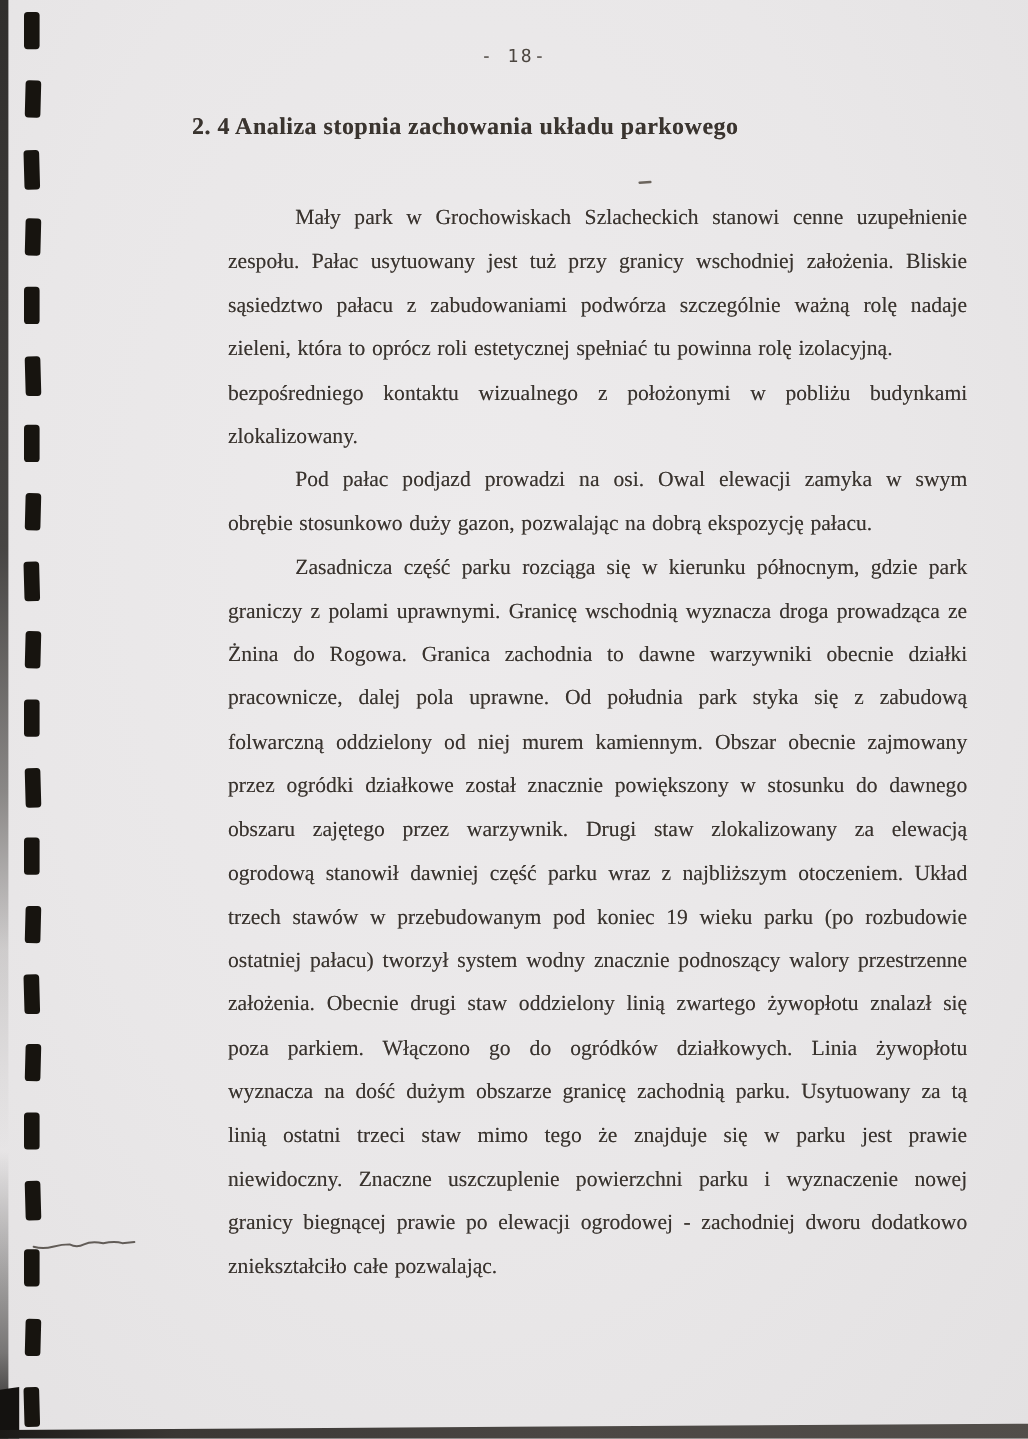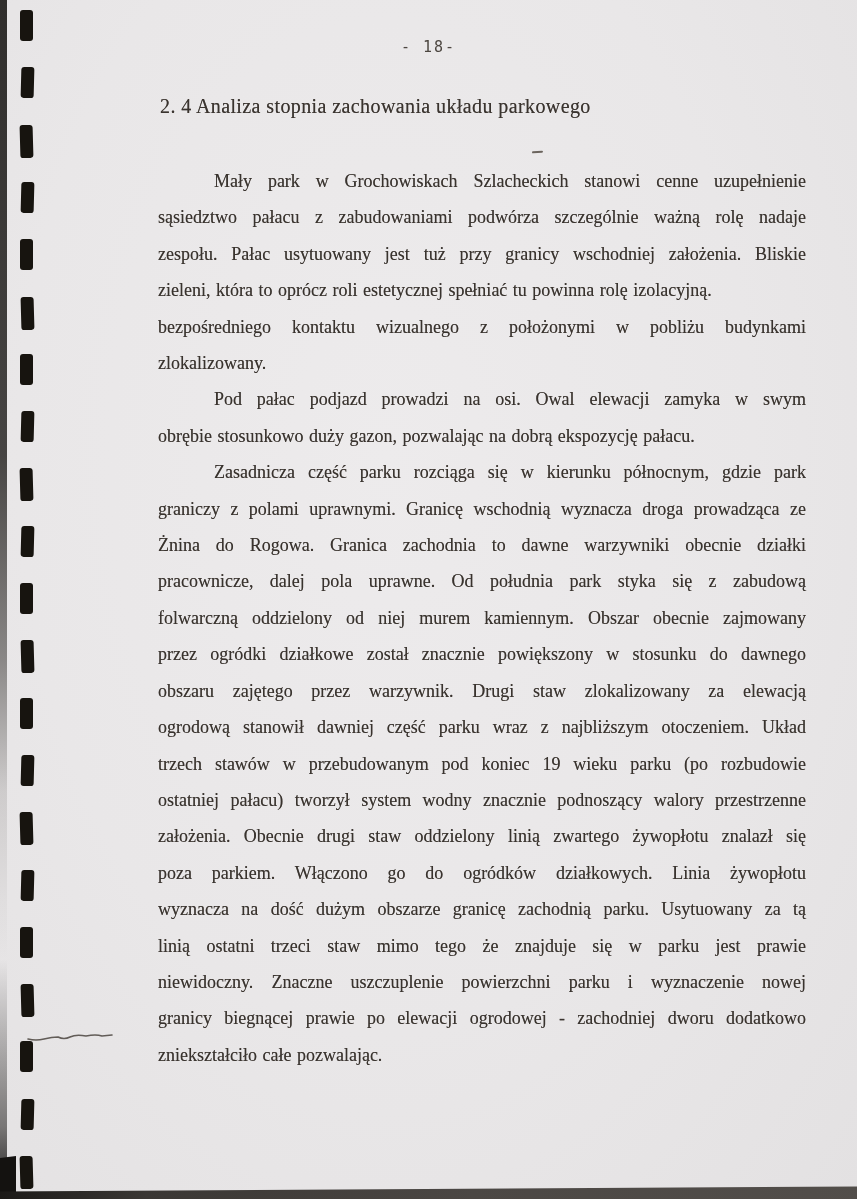--- a/index.html
+++ b/index.html
@@ -54,38 +54,39 @@
   .page-number {
     position: absolute; top: 38px; left: 0; width: 857px;
     text-align: center;
     font-family: "DejaVu Sans Mono", "Liberation Mono", monospace;
     font-size: 15px; letter-spacing: 2px; color: #4c4640;
   }
 
   
   .heading {
     position: absolute; top: 95px; left: 160px; width: 650px;
-    font-size: 20px; font-weight: normal; margin: 0;
+    font-size: 20px; font-weight: bold; margin: 0;
     color: #3a342f; letter-spacing: 0.4px;
     text-shadow: 0 0 0.5px rgba(58,52,47,0.6);
   }
 
   
   .document-body {
     position: absolute; top: 163px; left: 158px; width: 648px;
     color: #39332e;
     font-size: 18px;
     text-shadow: 0 0 0.5px rgba(57,51,46,0.55);
   }
   .para { margin: 0; }
   .line {
     line-height: 36.4px;
     text-align: justify;
     text-align-last: justify;
     word-spacing: 1px;
+    margin-left: 32px;
   }
   .line.first { text-indent: 56px; }
   .line.last  { text-align-last: left; }
 
   
   .artifact-dash {
     position: absolute; top: 151px; left: 532px; width: 11px; height: 2px;
     background: #6b645d; transform: rotate(-4deg); border-radius: 1px;
   }
   .artifact-scratch { position: absolute; top: 1030px; left: 26px; }
@@ -121,22 +122,22 @@
       <div class="hole" style="top: 1156px;"></div>
     </div>
 
   <div class="page-number">- 18-</div>
 
   <h1 class="heading">2. 4 Analiza stopnia zachowania układu parkowego</h1>
 
   <div class="document-body">
       <div class="para">
         <div class="line first">Mały park w Grochowiskach Szlacheckich stanowi cenne uzupełnienie</div>
+        <div class="line">zespołu. Pałac usytuowany jest tuż przy granicy wschodniej założenia. Bliskie</div>
         <div class="line">sąsiedztwo pałacu z zabudowaniami podwórza szczególnie ważną rolę nadaje</div>
-        <div class="line">zespołu. Pałac usytuowany jest tuż przy granicy wschodniej założenia. Bliskie</div>
         <div class="line last">zieleni, która to oprócz roli estetycznej spełniać tu powinna rolę izolacyjną.</div>
       </div>
       <div class="para">
         <div class="line">bezpośredniego kontaktu wizualnego z położonymi w pobliżu budynkami</div>
         <div class="line last">zlokalizowany.</div>
       </div>
       <div class="para">
         <div class="line first">Pod pałac podjazd prowadzi na osi. Owal elewacji zamyka w swym</div>
         <div class="line last">obrębie stosunkowo duży gazon, pozwalając na dobrą ekspozycję pałacu.</div>
       </div>

